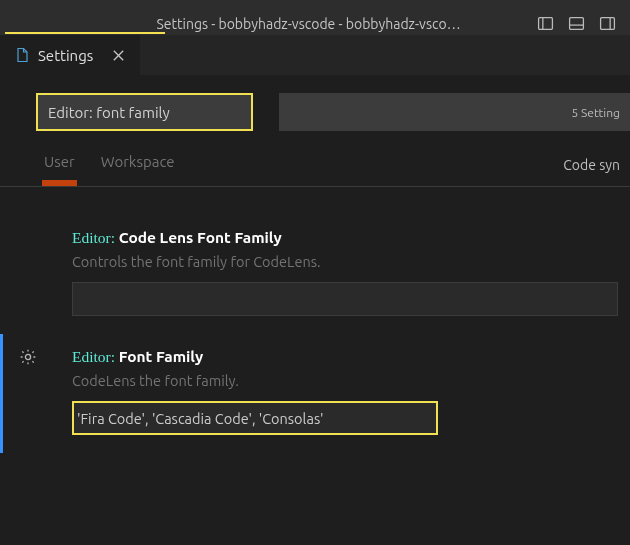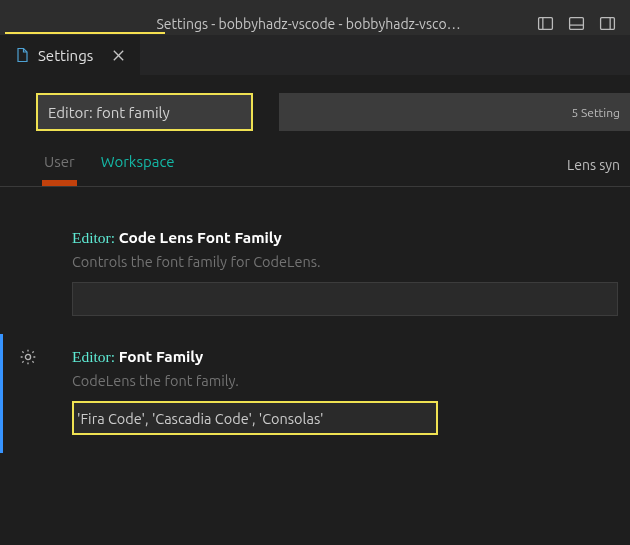--- a/index.html
+++ b/index.html
@@ -123,21 +123,21 @@
       justify-content: space-between;
       padding: 22px 10px 0 42px;
       border-bottom: 1px solid #3a3a3a;
     }
     .scope-left {
       display: flex;
       gap: 22px;
     }
     .scope-tab {
       padding: 0 2px 10px 2px;
-      color: #14b8a6;
+      color: #737373;
       font-size: 15px;
       cursor: pointer;
     }
     .scope-tab.active {
       color: #737373;
       border-bottom: 6px solid #c2410c;
     }
     .sync-text {
       color: #bfbfbf;
       font-size: 14px;
@@ -257,21 +257,21 @@
       </div>
       <div class="search-right">5 Setting</div>
     </div>
   </div>
 
   <div class="scope-row">
     <div class="scope-left">
       <div class="scope-tab active">User</div>
       <div class="scope-tab">Workspace</div>
     </div>
-    <div class="sync-text">Lens syn</div>
+    <div class="sync-text">Code syn</div>
   </div>
 
   <div class="items">
 
     <div class="item">
       <div class="setting-title">
         <span class="prefix">Editor:</span>
         <span class="name">Code Lens Font Family</span>
       </div>
       <div class="setting-desc">Controls the font family for CodeLens.</div>

